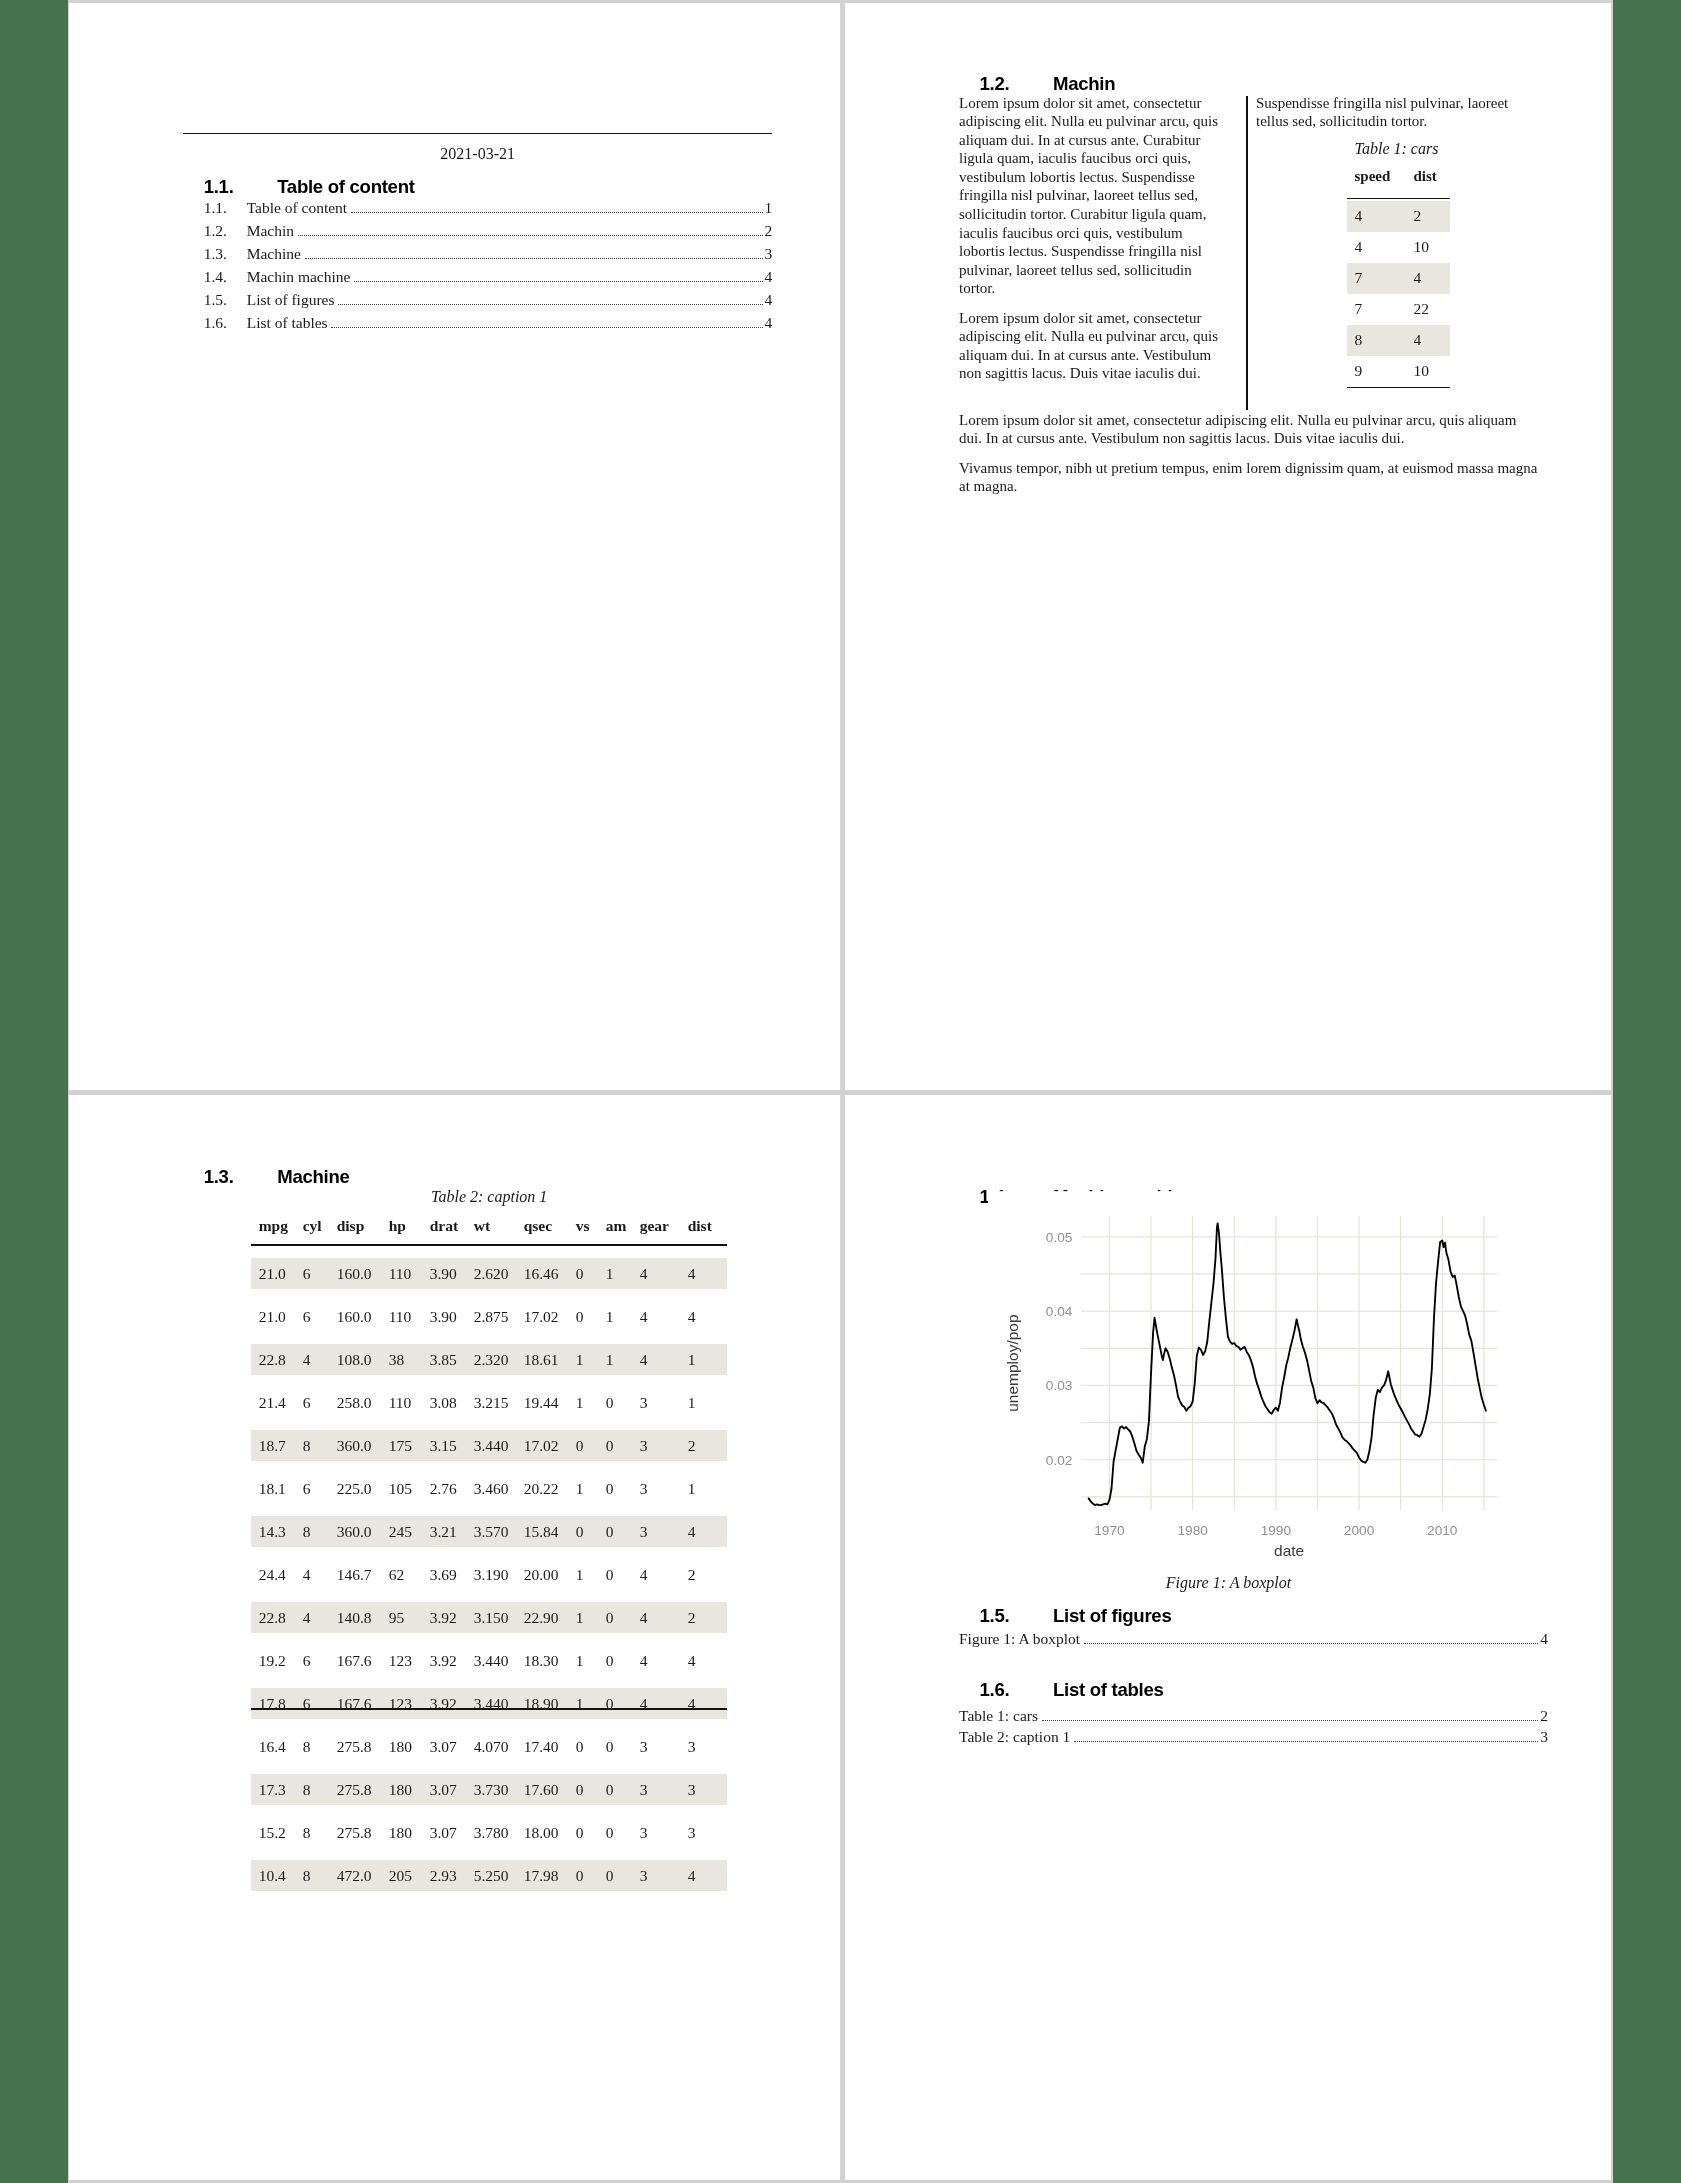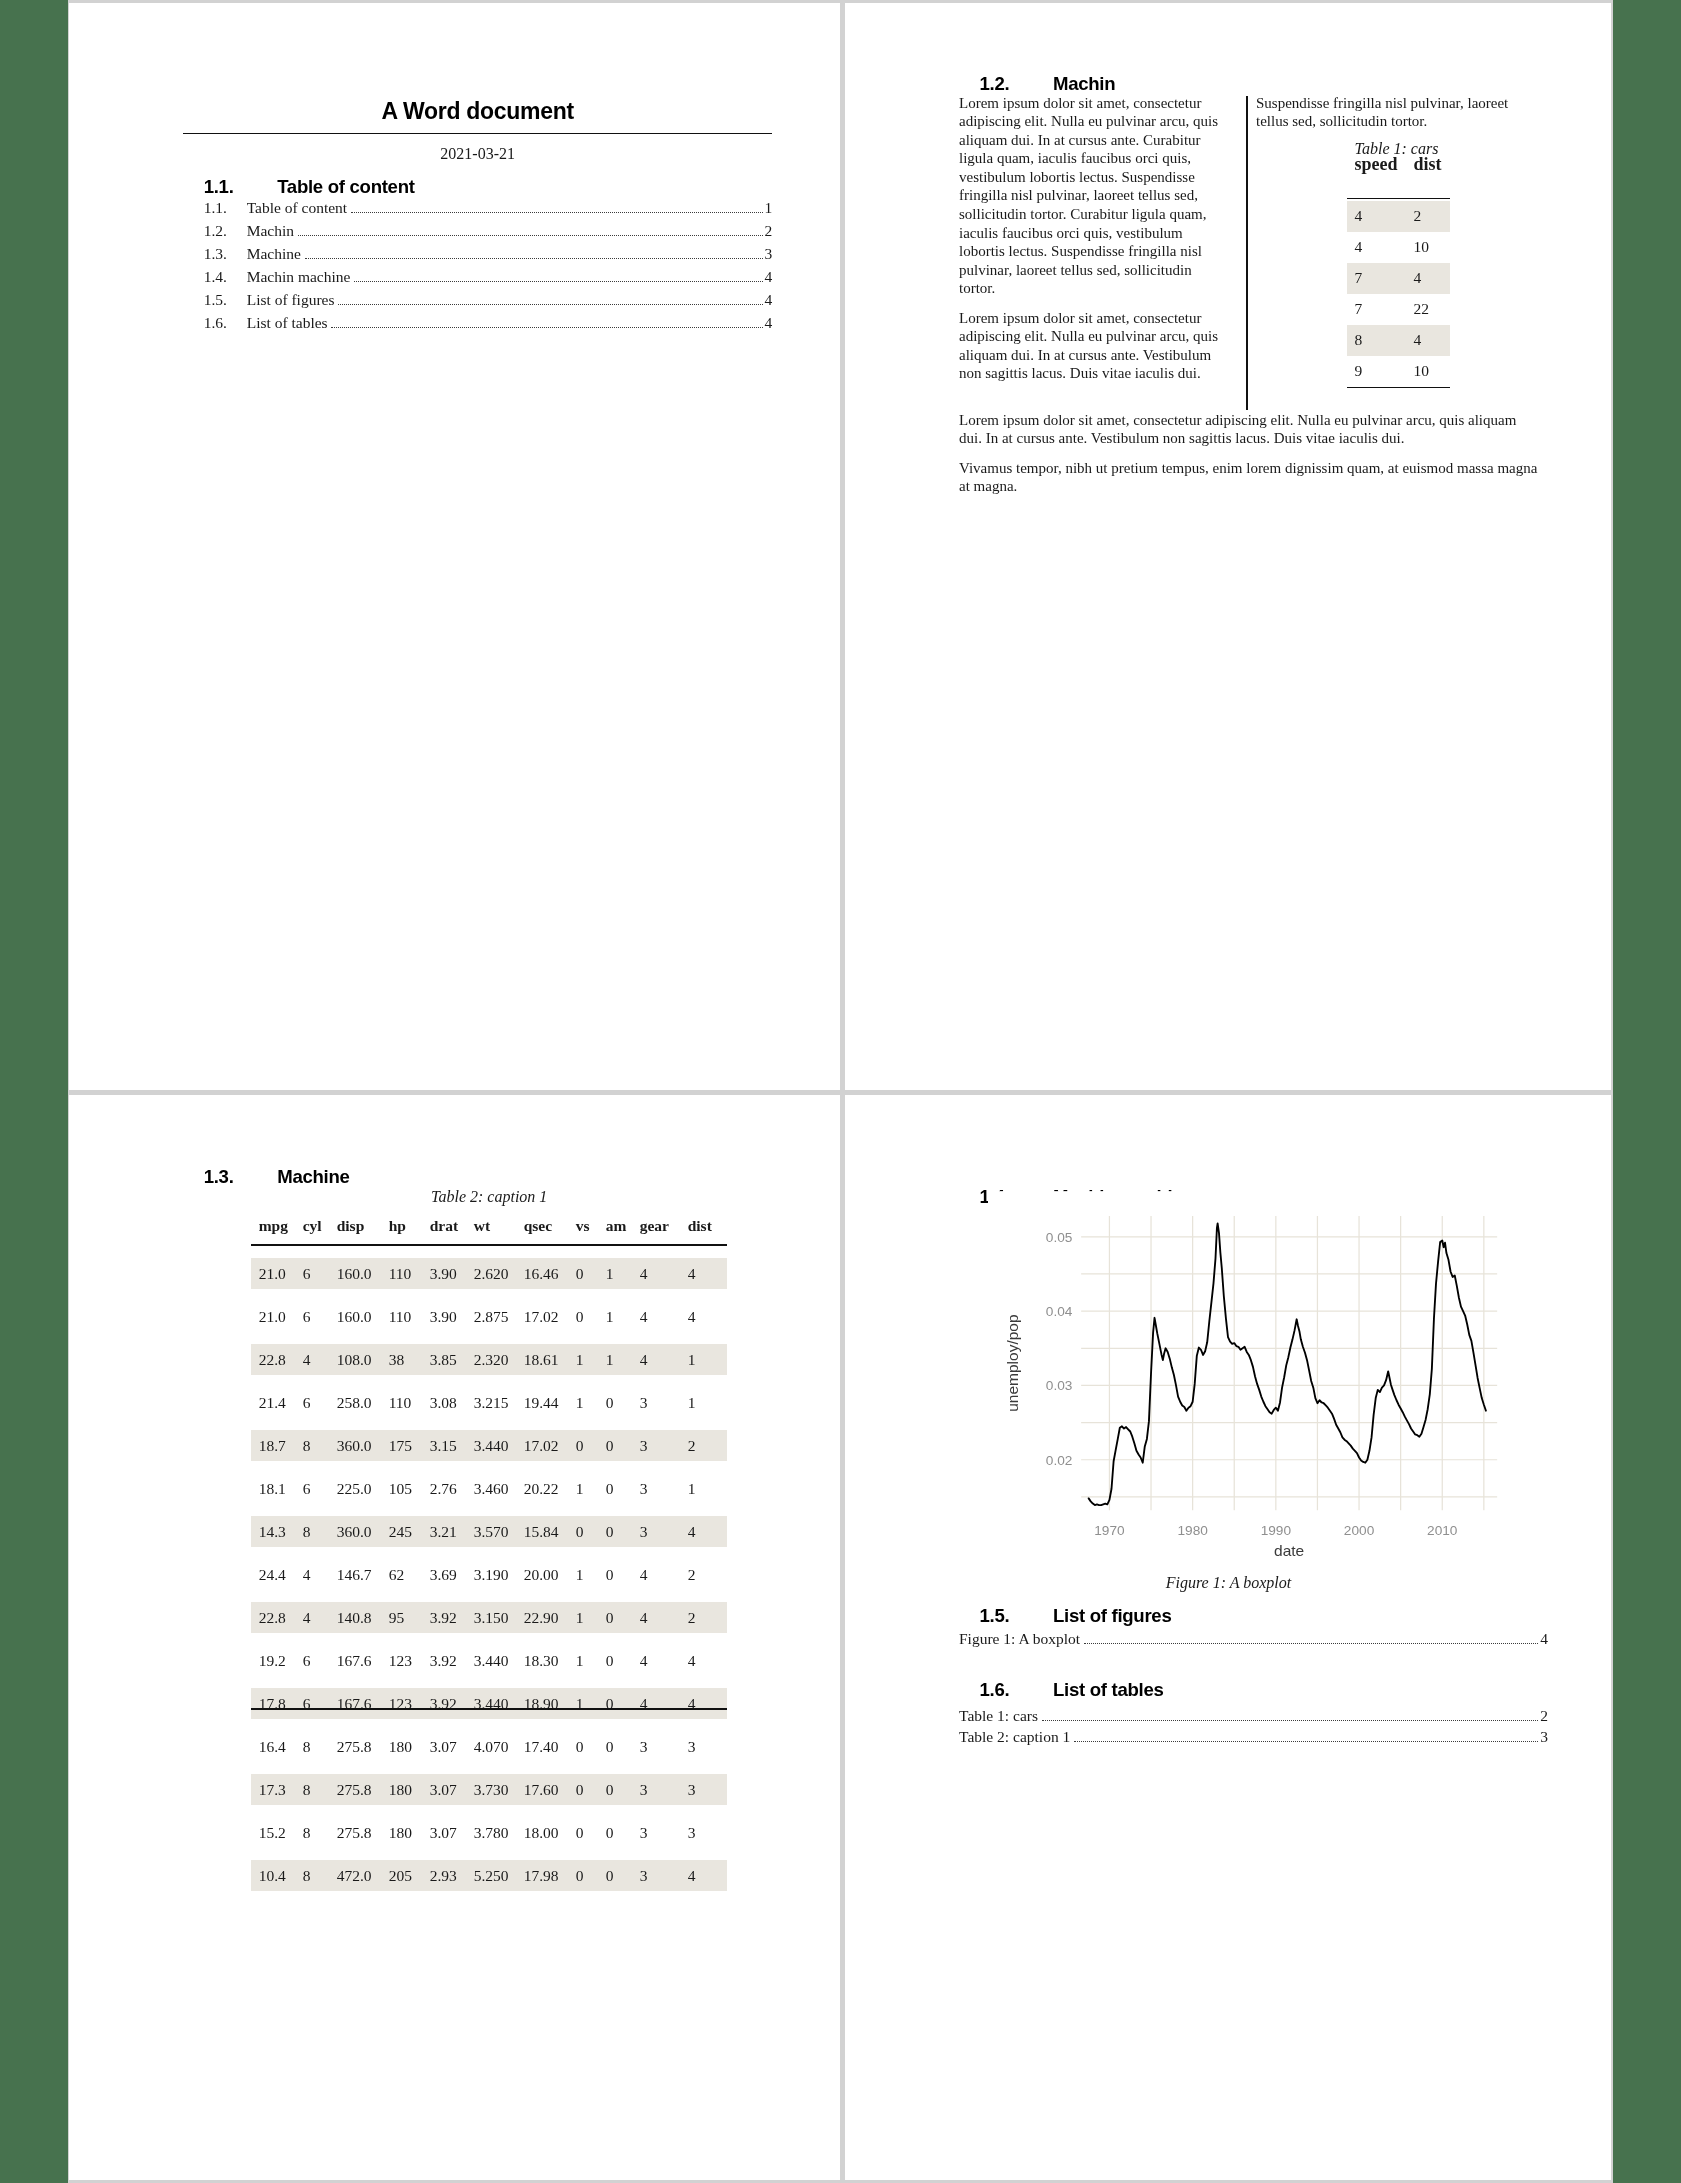--- a/index.html
+++ b/index.html
@@ -45,21 +45,21 @@
   
   .p2-h { top:70px; }
   .col-left  { position:absolute; left:114px; top:91px; width:271px;
                font-size:15px; line-height:18.6px; text-align:left; }
   .col-left p + p { margin-top:10.6px; }
   .col-right-para { position:absolute; left:411px; top:91px; width:281px;
                     font-size:15px; line-height:18.6px; }
   .col-divider { position:absolute; left:401px; top:93px; width:1.9px; height:314px; background:#111; }
   .t1-caption { position:absolute; left:497px; top:137px; width:109px; text-align:center;
                 font-style:italic; font-size:16px; }
-  .t1 { position:absolute; left:502px; top:151px; width:104px; font-size:18px; }
+  .t1 { position:absolute; left:502px; top:165px; width:104px; font-size:15px; }
   .t1-head { display:grid; grid-template-columns:59px 45px; font-weight:bold; height:30px; }
   .t1-head span { padding-left:7.5px; }
   .t1-rule-top    { position:absolute; left:502px; top:195px; width:103px; height:1.9px; background:#111; }
   .t1-rule-bottom { position:absolute; left:502px; top:384px; width:103px; height:1.2px; background:#111; }
   .t1-body { position:absolute; left:502px; top:198px; width:103px; font-size:15.5px; }
   .t1-row { display:grid; grid-template-columns:59px 44px; height:31px; align-items:center; }
   .t1-row span { padding-left:7.5px; }
   .t1-body .stripe, .t2-body .stripe { background:#e9e6df; }
   .p2-para1 { position:absolute; left:114px; top:408px; width:581px; font-size:15px; line-height:18.6px; }
   .p2-para2 { position:absolute; left:114px; top:456px; width:581px; font-size:15px; line-height:18.6px; }
@@ -89,21 +89,20 @@
   .lof-figures { top:535px; }
   .p4-h16 { top:584px; }
   .lof-tables { top:612px; }
 </style>
 </head>
 <body>
 
 <div class="sheet-area">
 
   <section class="page page-1">
-    <div class="doc-title">A Word document</div>
     <div class="title-rule"></div>
     <div class="doc-date">2021-03-21</div>
     <div class="h2 p1-h">
       <span class="hnum">1.1.</span>
       <span class="hlabel">Table of content</span>
     </div>
     <div class="toc">
 
         <div class="toc-row">
           <span class="tnum">1.1.</span>

